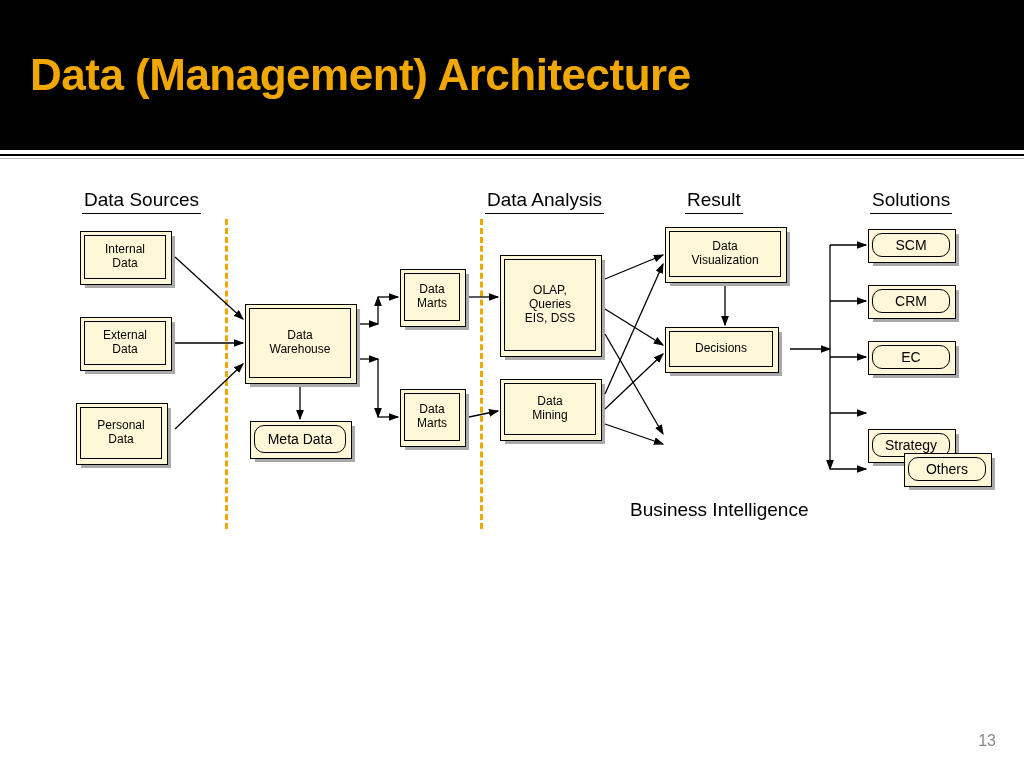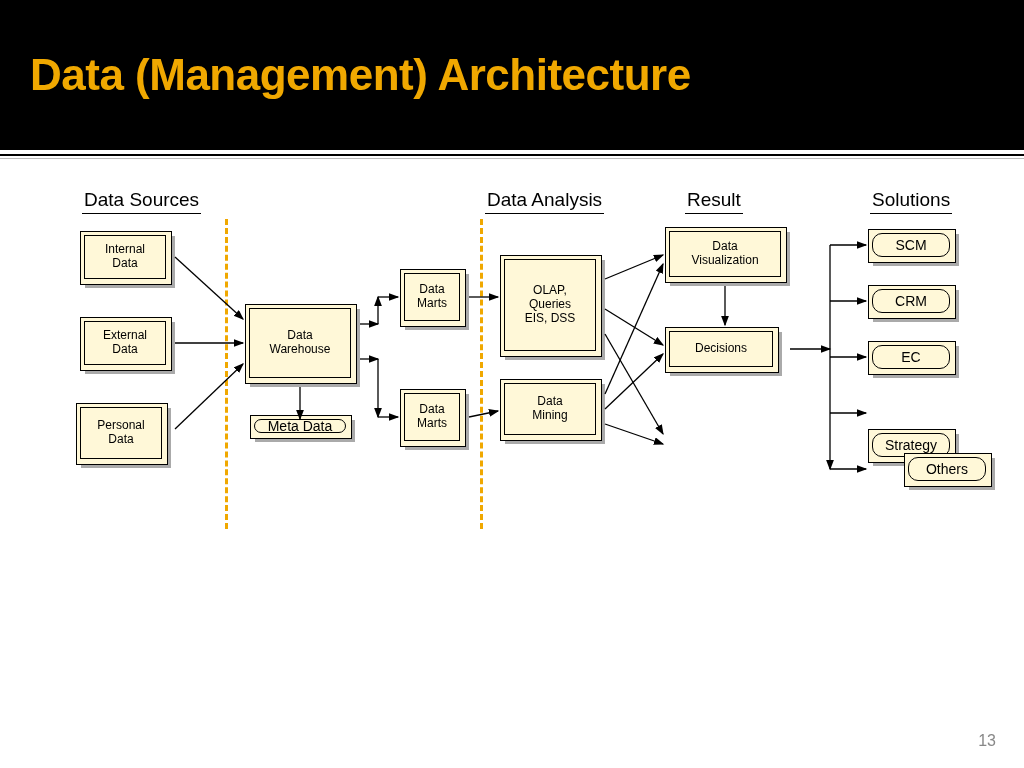--- a/index.html
+++ b/index.html
@@ -61,21 +61,21 @@
       <div class="shadow"></div>
       <div class="outer"></div>
       <div class="inner">Personal<br>Data</div>
     </div>
 
   <div class="box" style="left:245px; top:145px; width:110px; height:78px;">
       <div class="shadow"></div>
       <div class="outer"></div>
       <div class="inner">Data<br>Warehouse</div>
     </div>
-  <div class="box sml" style="left:250px; top:256px; width:100px; height:22px;">
+  <div class="box sml" style="left:250px; top:262px; width:100px; height:36px;">
       <div class="shadow"></div>
       <div class="outer"></div>
       <div class="inner">Meta Data</div>
     </div>
 
   <div class="box" style="left:400px; top:110px; width:64px; height:56px;">
       <div class="shadow"></div>
       <div class="outer"></div>
       <div class="inner">Data<br>Marts</div>
     </div>
@@ -126,20 +126,21 @@
       <div class="shadow"></div>
       <div class="outer"></div>
       <div class="inner">Strategy</div>
     </div>
   <div class="box sml" style="left:904px; top:294px; width:86px; height:32px;">
       <div class="shadow"></div>
       <div class="outer"></div>
       <div class="inner">Others</div>
     </div>
 
+  <div class="bi" style="left:630px; top:340px;">Business Intelligence</div>
 
   <svg class="arrows">
     <defs>
       <marker id="ah" markerWidth="9" markerHeight="9" refX="7" refY="3" orient="auto">
         <path d="M0,0 L8,3 L0,6 Z" fill="#000"></path>
       </marker>
     </defs>
 
     <line x1="175" y1="98" x2="243" y2="160"></line>
     <line x1="175" y1="184" x2="243" y2="184"></line>

